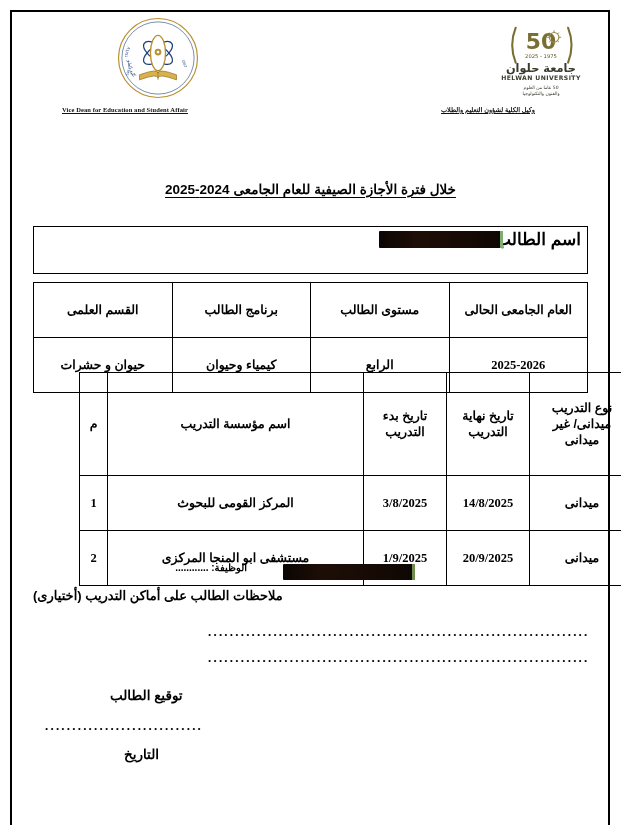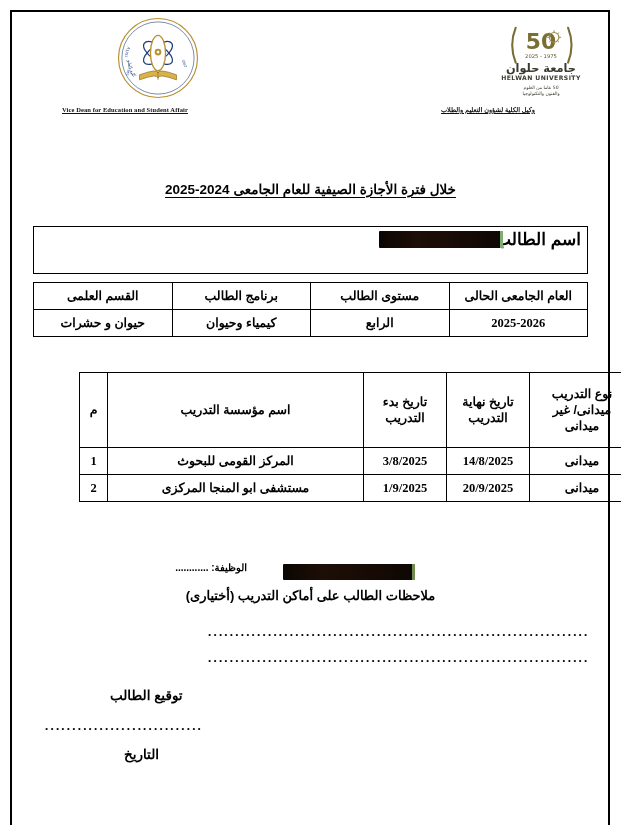--- a/index.html
+++ b/index.html
@@ -165,21 +165,21 @@
     table-layout: fixed;
   }
   table.doc-table td,
   table.doc-table th {
     border: 1.3px solid #000;
     text-align: center;
     vertical-align: middle;
     font-family: "Liberation Sans", sans-serif;
     font-weight: bold;
     font-size: 12.5px;
-    padding: 0 2px;
+    padding: 14px 2px;
     line-height: 1.28;
   }
   table.doc-table td.num,
   table.doc-table th.num {
     font-family: "Liberation Serif", serif;
     direction: ltr;
   }
 
   
   #info-table {
@@ -245,21 +245,21 @@
     font-size: 10px;
     font-weight: bold;
     white-space: nowrap;
   }
 
   .notes-label {
     position: absolute;
     left: 33px;
     top: 588px;
     width: 555px;
-    text-align: center;
+    text-align: left;
     direction: rtl;
     font-family: "Liberation Sans", sans-serif;
     font-size: 13px;
     font-weight: bold;
   }
 
   .dotline {
     position: absolute;
     font-family: "Liberation Serif", serif;
     font-size: 13px;

